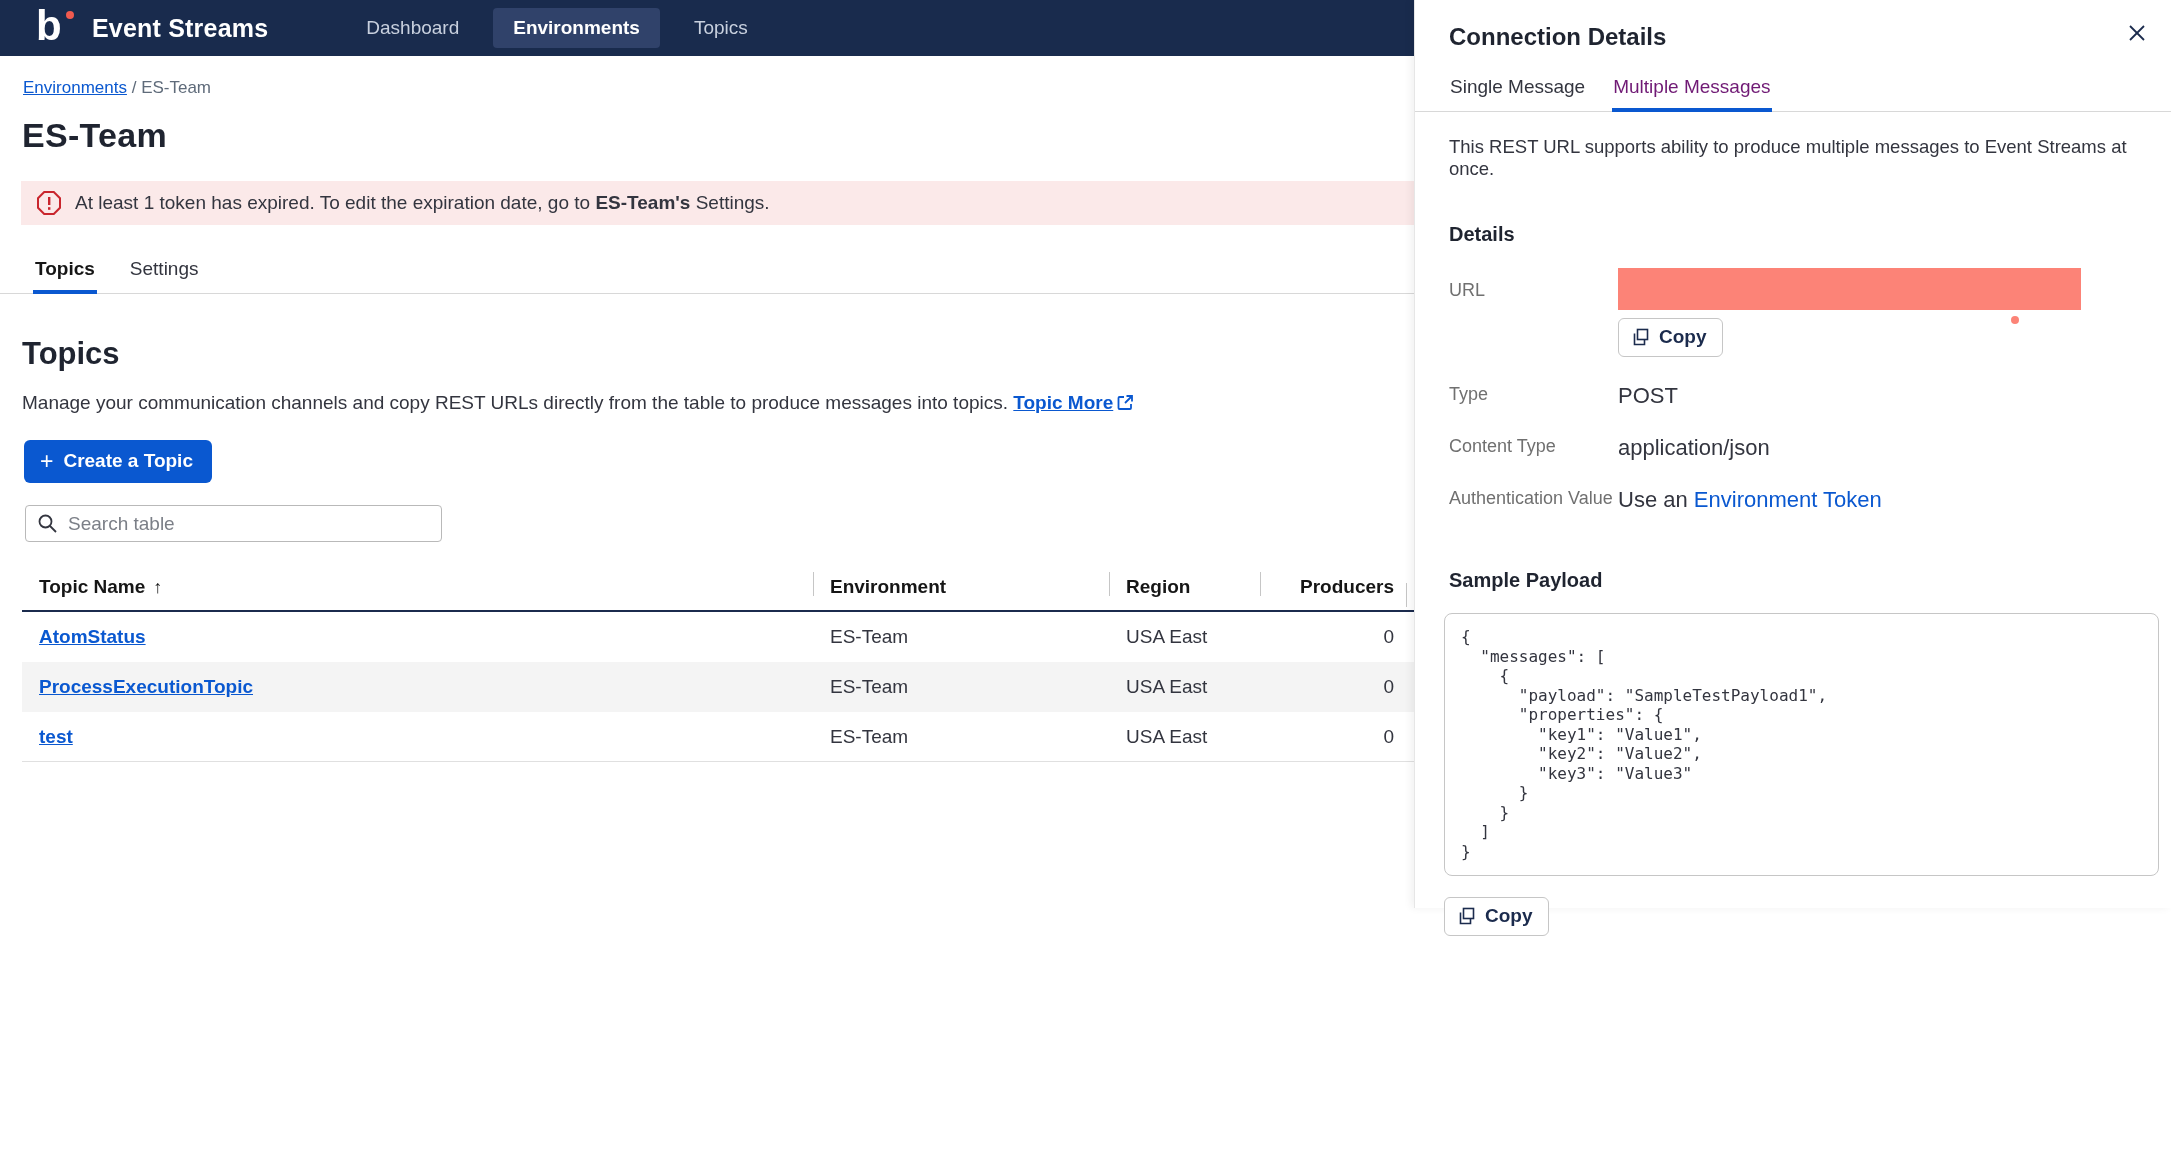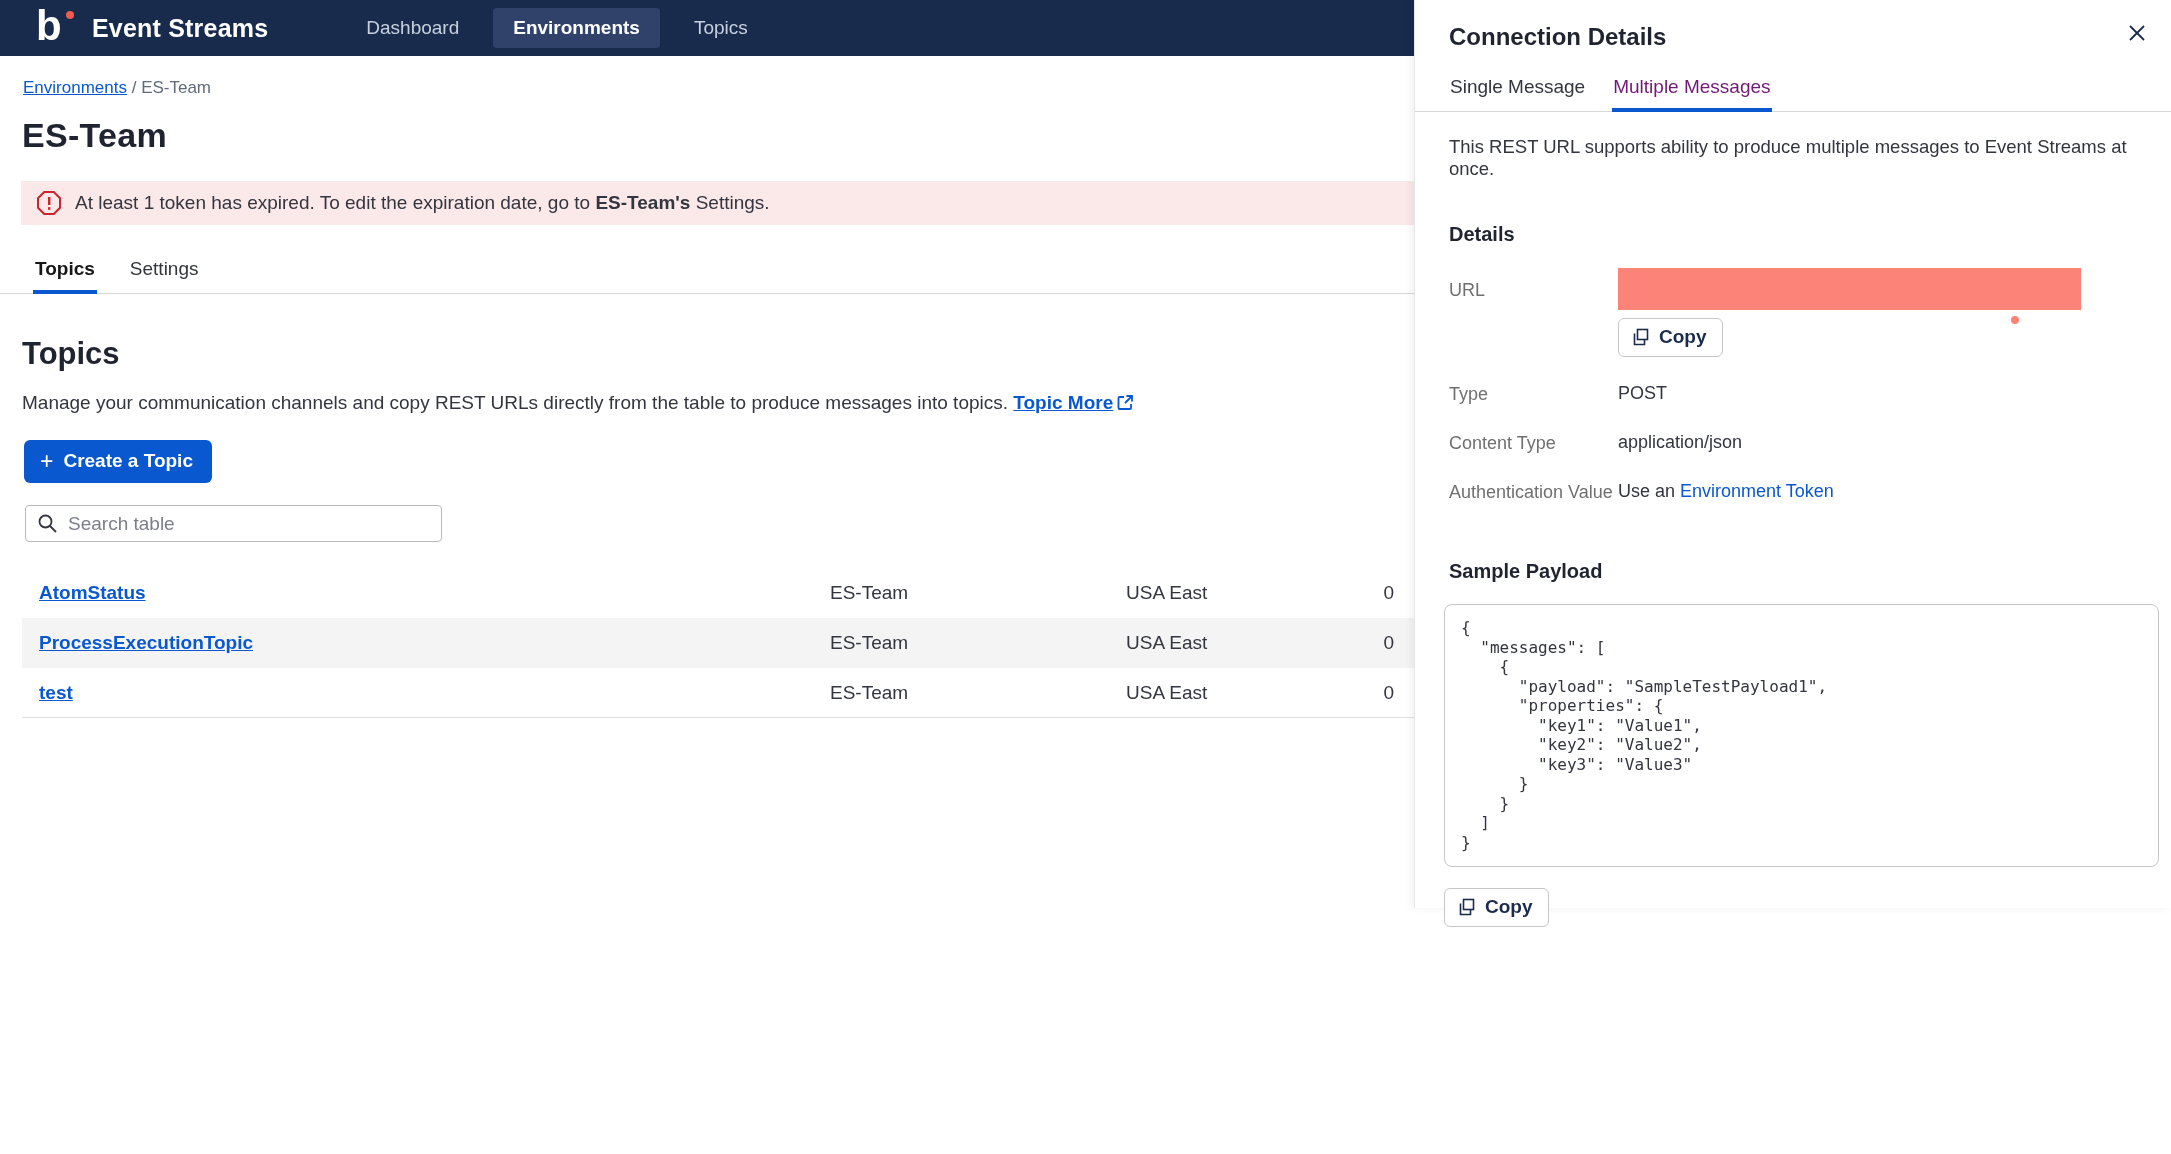--- a/index.html
+++ b/index.html
@@ -71,21 +71,21 @@
     color:#1B2B4D; font-size:24px; line-height:26px; text-align:center; }
   .panel-tabs { margin-top:25px; padding-left:34px; border-bottom:1px solid #d8d8d8; display:flex; gap:26px; }
   .panel-tab { font-size:19px; color:#33353f; padding:0 1px 13px; cursor:pointer; position:relative; }
   .panel-tab.active { font-weight:normal; color:#701a75; }
   .panel-tab.active::after { content:""; position:absolute; left:0; right:0; bottom:-1px; height:4px; background:#0A58D0; }
   .panel-desc { padding:24px 34px 0; font-size:18.5px; }
 
   .details-heading { margin:43px 34px 0; font-size:20px; font-weight:bold; color:#1f2430; }
   .d-row { display:grid; grid-template-columns:169px 1fr; padding-left:34px; margin-top:24px; }
   .d-label { font-size:18px; color:#707070; line-height:23px; padding-top:2px; }
-  .d-value { font-size:18px; color:#33353f; padding-top:2px; }
+  .d-value { font-size:22px; color:#33353f; padding-top:2px; }
   .d-row.url-row { align-items:center; margin-top:22px; }
   .url-redacted { width:463px; height:42px; background:#FC8377; }
   .copy-btn { display:inline-flex; align-items:center; gap:9px; background:#fff;
     border:1px solid #c6c6c6; border-radius:6px; padding:7px 15px 8px 13px;
     color:#1B2B4D; font-size:19px; font-weight:bold; font-family:inherit; cursor:pointer; }
   .url-copy { margin:8px 0 0 203px; }
   .redaction-dot { position:absolute; left:596px; top:316px; width:8px; height:8px; border-radius:50%; background:#FC8377; }
   .link-blue { color:#0A58D0; cursor:pointer; }
 
   .sample-heading { margin:56px 34px 0; font-size:20px; font-weight:bold; color:#1f2430; }
@@ -156,20 +156,29 @@
     <span class="search-icon">
       <svg width="21" height="21" viewBox="0 0 21 21">
           <circle cx="8.5" cy="8.5" r="6" fill="none" stroke="#33353f" stroke-width="1.8"></circle>
           <line x1="13" y1="13" x2="19" y2="19" stroke="#33353f" stroke-width="1.8"></line>
         </svg>
     </span>
     <input class="search-input" placeholder="Search table" style="">
   </div>
 
   <div class="topics-table">
+    <div class="t-row t-head">
+      <div class="t-cell">
+        <span>Topic Name</span><span class="sort-arrow">↑</span>
+      </div>
+      <div class="t-cell div">Environment</div>
+      <div class="t-cell div">Region</div>
+      <div class="t-cell div num">Producers</div>
+      <div class="t-cell div"></div>
+    </div>
     <div class="t-body">
       <div class="t-row">
         <div class="t-cell"><a class="topic-link">AtomStatus</a></div>
         <div class="t-cell">ES-Team</div>
         <div class="t-cell">USA East</div>
         <div class="t-cell num">0</div>
         <div class="t-cell"></div>
       </div>
       <div class="t-row">
         <div class="t-cell"><a class="topic-link">ProcessExecutionTopic</a></div>

